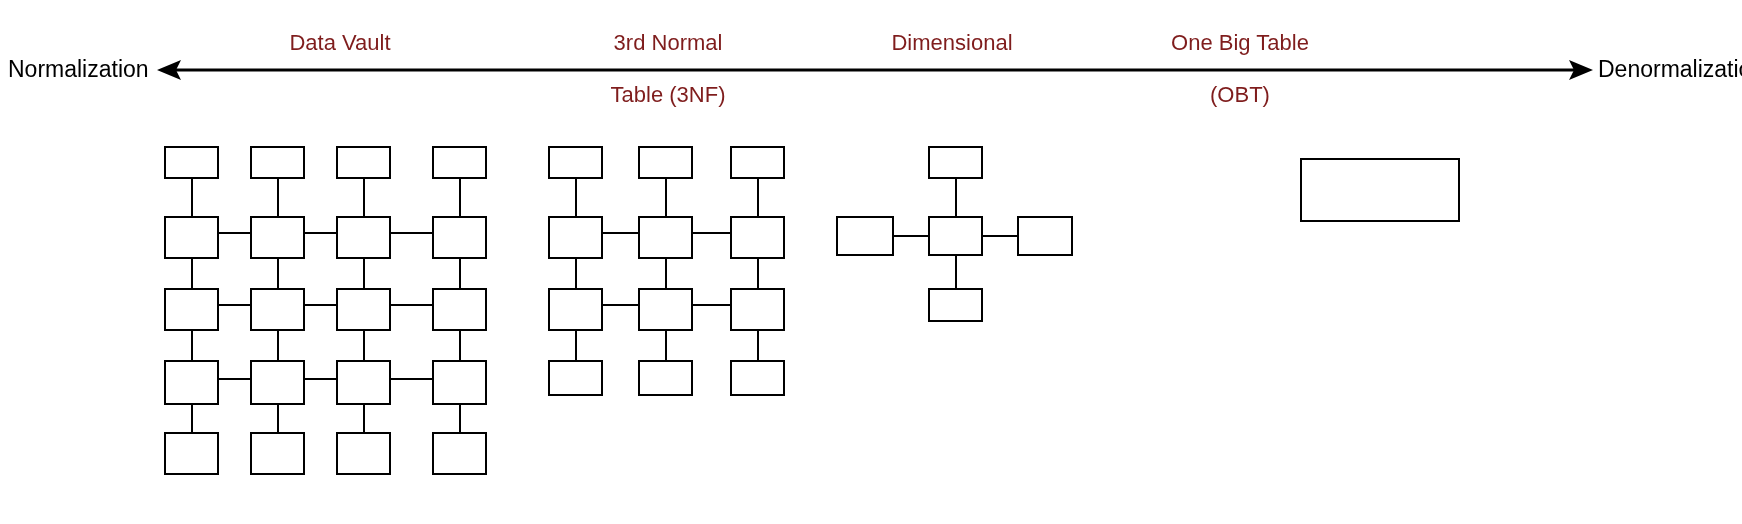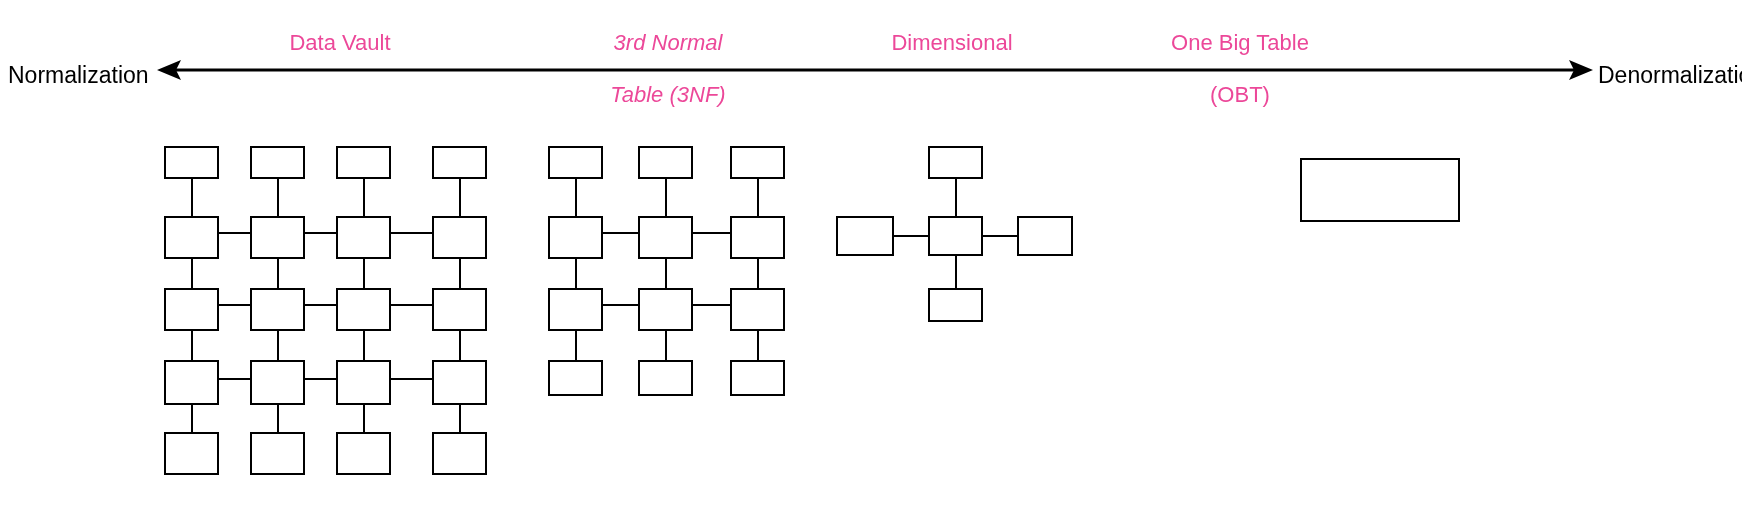--- a/index.html
+++ b/index.html
@@ -20,32 +20,31 @@
     overflow: hidden;
   }
 
   
   .end-label {
     position: absolute;
     font-size: 23px;
     line-height: 1;
     color: #000;
     white-space: nowrap;
-    margin-top: 6px;
   }
   #label-normalization { left: 8px;  top: 58px; }
   #label-denormalization { left: 1598px; top: 58px; }
 
   
   .stage-caption {
     position: absolute;
     text-align: center;
     font-size: 22px;
     line-height: 26px;
-    color: #ec4899;
+    color: #7f1d1d;
     white-space: pre-line;
   }
 
   
   #axis-arrow {
     position: absolute;
     left: 155px;
     top: 48px;
     width: 1440px;
     height: 44px;
@@ -81,21 +80,21 @@
 <div id="canvas">
 
   <div class="end-label" id="label-normalization">Normalization</div>
 
   <div class="end-label" id="label-denormalization">Denormalization</div>
 
   <div class="stage-caption" style="left:210px; top:4px; width:260px;">
     <div>Data Vault</div>
   </div>
 
-  <div class="stage-caption" style="left:538px; top:4px; width:260px;font-style:italic;">
+  <div class="stage-caption" style="left:538px; top:4px; width:260px;">
     <div>3rd Normal</div>
     <div>Table (3NF)</div>
   </div>
 
   <div class="stage-caption" style="left:822px; top:4px; width:260px;">
     <div>Dimensional</div>
   </div>
 
   <div class="stage-caption" style="left:1110px; top:4px; width:260px;">
     <div>One Big Table</div>

